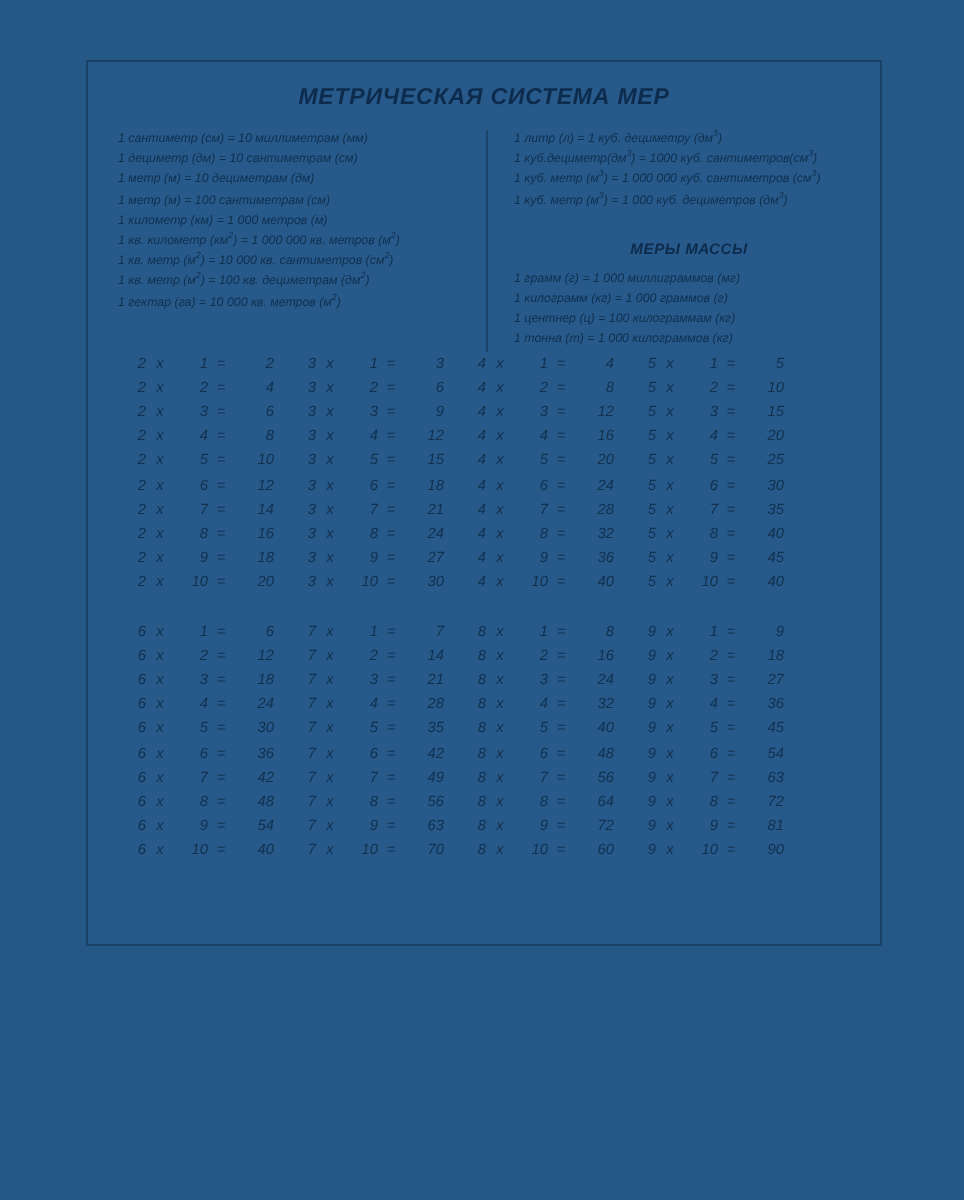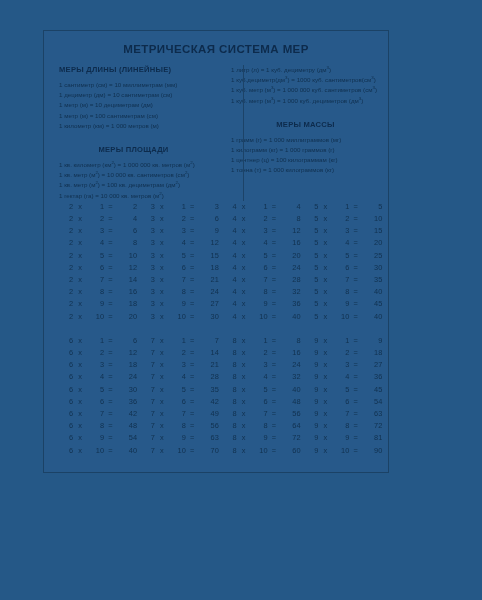--- a/index.html
+++ b/index.html
@@ -11,24 +11,25 @@
   body {
     background: #255887;
     font-family: "Liberation Sans", sans-serif;
     color: #0c2a4a;
     -webkit-font-smoothing: antialiased;
   }
   #poster {
     position: absolute;
     left: 43px;
     top: 30px;
-    width: 346px;
+    width: 398px;
     height: 443px;
     border: 1px solid #1b4266;
     background: #27598a;
+    font-style: italic;
   }
   .title {
     text-align: center;
     font-size: 11.5px;
     font-weight: bold;
     letter-spacing: 0.4px;
     color: #0d2b4c;
     padding-top: 12px;
     padding-bottom: 10px;
   }
@@ -107,30 +108,28 @@
 <body>
 
 <div id="poster">
 
   <div class="title">МЕТРИЧЕСКАЯ СИСТЕМА МЕР</div>
 
   <div class="measures">
     <div class="divider"></div>
 
     <div class="mcol">
-      <div class="sect-head">МЕРЫ ДЛИНЫ (ЛИНЕЙНЫЕ)</div>
       <div>
           <div class="mline">1 сантиметр (см) = 10 миллиметрам (мм)</div>
           <div class="mline">1 дециметр (дм) = 10 сантиметрам (см)</div>
           <div class="mline">1 метр (м) = 10 дециметрам (дм)</div>
           <div class="mline">1 метр (м) = 100 сантиметрам (см)</div>
           <div class="mline">1 километр (км) = 1 000 метров (м)</div>
         </div>
 
-      <div class="sect-head second">МЕРЫ ПЛОЩАДИ</div>
       <div>
           <div class="mline">1 кв. километр (км<sup>2</sup>) = 1 000 000 кв. метров (м<sup>2</sup>)</div>
           <div class="mline">1 кв. метр (м<sup>2</sup>) = 10 000 кв. сантиметров (см<sup>2</sup>)</div>
           <div class="mline">1 кв. метр (м<sup>2</sup>) = 100 кв. дециметрам (дм<sup>2</sup>)</div>
           <div class="mline">1 гектар (га) = 10 000 кв. метров (м<sup>2</sup>)</div>
         </div>
     </div>
 
     <div class="mcol right">
       <div>

